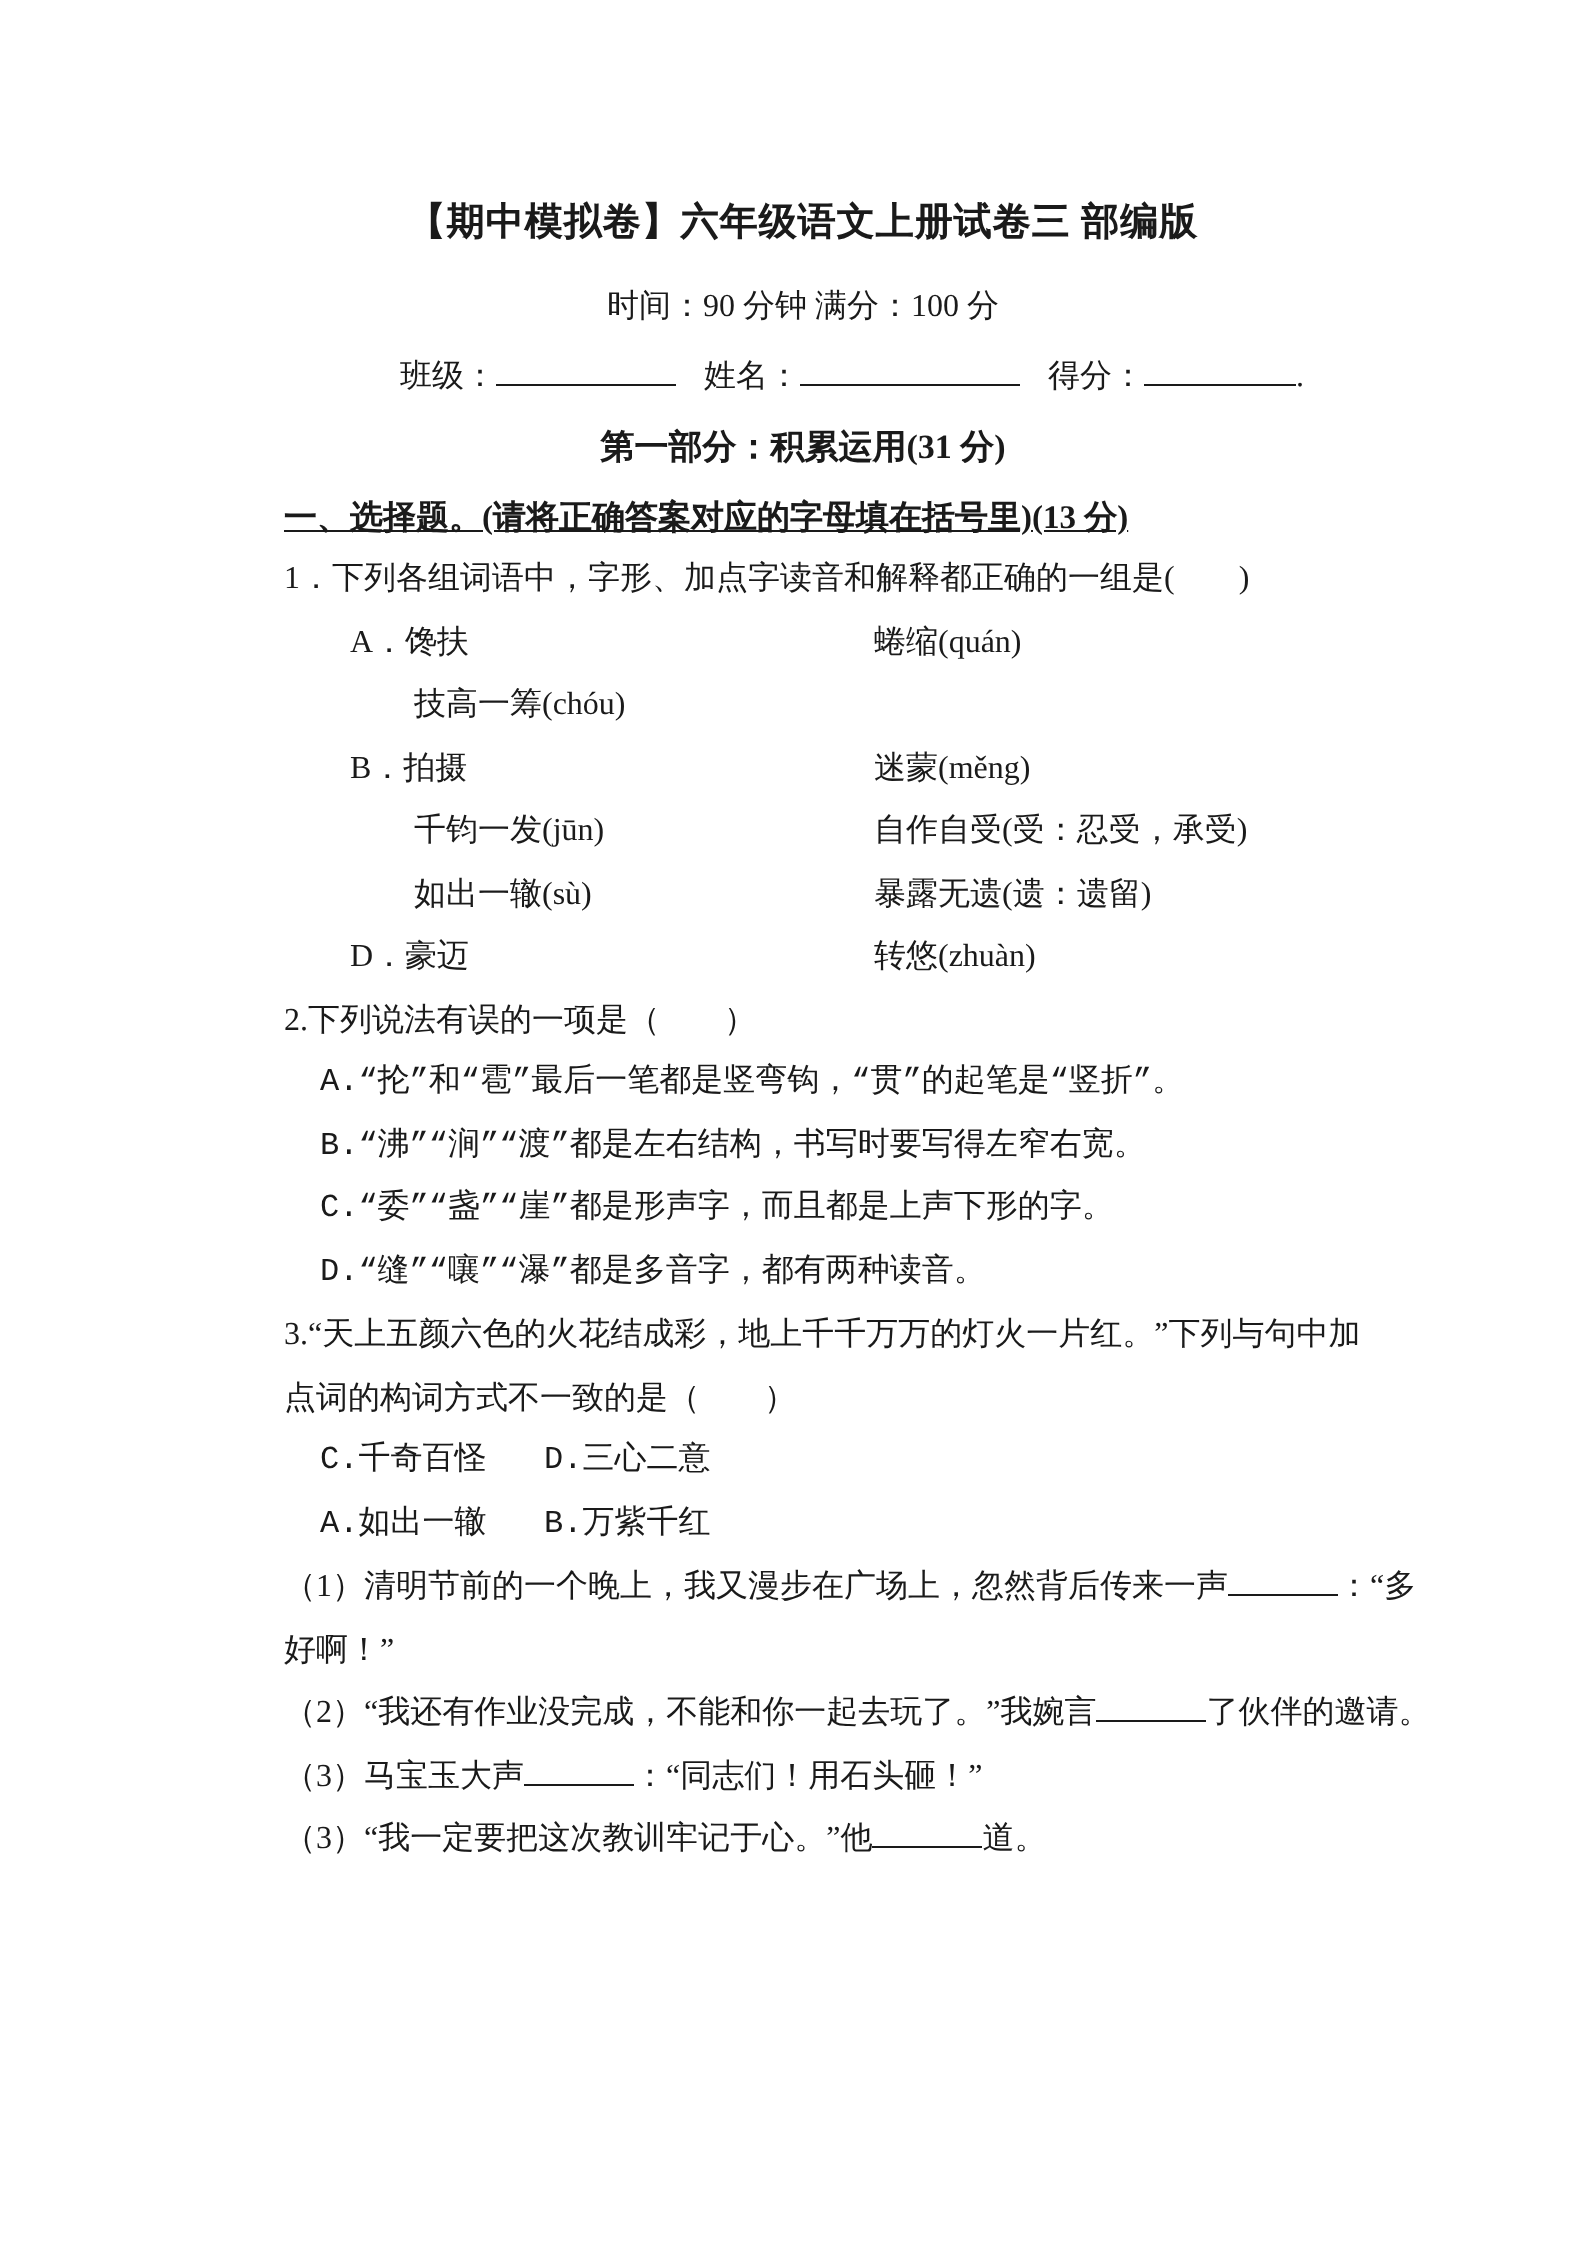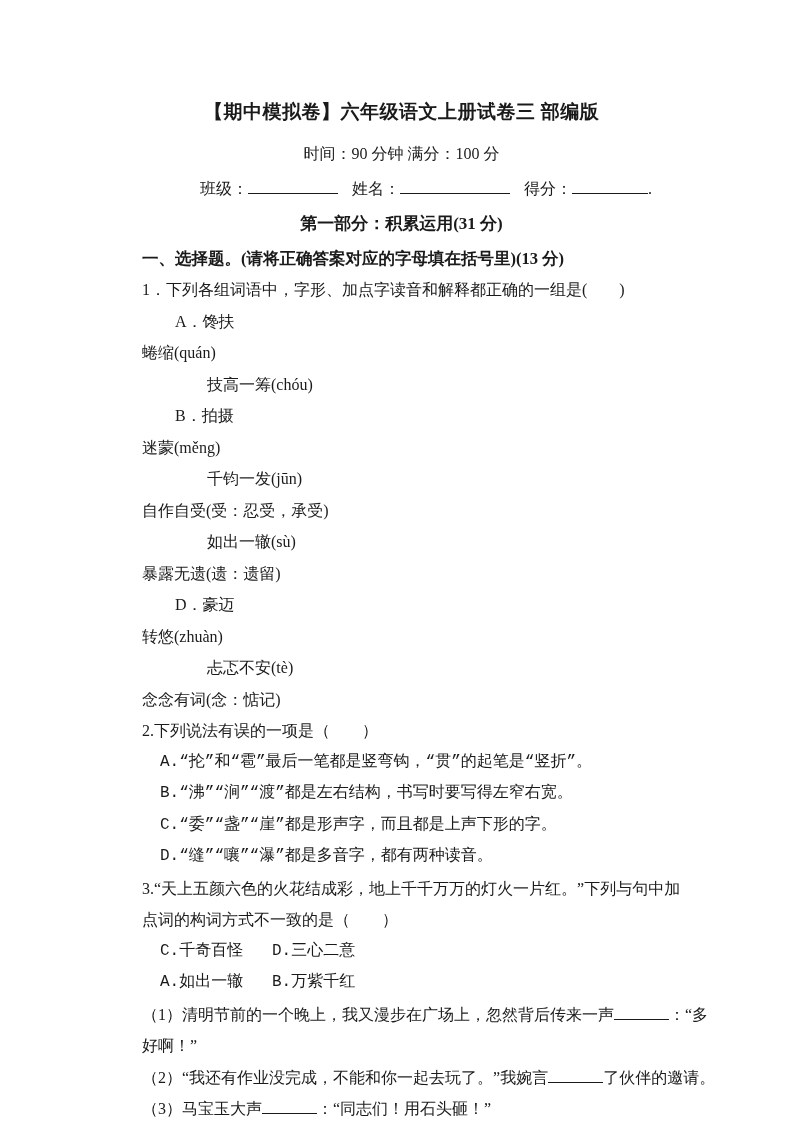--- a/index.html
+++ b/index.html
@@ -6,23 +6,23 @@
   html, body { background: #ffffff; }
   body { font-family: "Liberation Serif", "DejaVu Serif", serif; color: #1a1a1a; }
   .page {
     width: 736px; height: 1123px; margin: 0 auto; background: #fff;
     padding: 98px 104px 0 113px; overflow: hidden; position: relative;
   }
   .t-title { font-size: 19px; font-weight: bold; text-align: center; line-height: 28px; letter-spacing: .5px; }
   .t-meta  { font-size: 16px; text-align: center; line-height: 24px; margin-top: 16px; }
   .fields  { font-size: 16px; line-height: 26px; margin-top: 10px; padding-left: 58px; white-space: nowrap; }
   .sec     { font-size: 17px; font-weight: bold; text-align: center; line-height: 28px; margin-top: 8px; }
-  .part    { font-size: 16.5px; font-weight: bold; line-height: 30px; margin-top: 6px; }
+  .part    { font-size: 16.5px; font-weight: bold; line-height: 30px; margin-top: 6px; text-decoration: underline; }
   .line    { font-size: 16px; line-height: 31.5px; white-space: nowrap; }
-  .q1row   { display: flex; flex-direction: column; }
+  .q1row   { display: flex; }
   .q1row .c1 { width: 295px; flex: none; padding-left: 33px; }
   .q1row.sub .c1 { padding-left: 65px; }
   .q1row .c2 { flex: 1; }
   .ind     { padding-left: 18px; font-family: Liberation Mono, monospace; }
   .o1      { display: inline-block; width: 112px; }
   .blank   { display: inline-block; border-bottom: 1px solid #1a1a1a; height: 14px; vertical-align: baseline; }
   .b55 { width: 55px; } .b90 { width: 90px; } .b110 { width: 110px; } .b76 { width: 76px; }
   .gap { display: inline-block; width: 14px; }
 </style>
 </head>
@@ -60,24 +60,20 @@
       <span class="c2">自作自受(受：忍受，承受)</span>
   </div>
   <div class="line q1row sub">
     <span class="c1">如出一辙(sù)</span>
       <span class="c2">暴露无遗(遗：遗留)</span>
   </div>
   <div class="line q1row">
     <span class="c1">D．豪迈</span>
       <span class="c2">转悠(zhuàn)</span>
   </div>
-  <div class="line q1row sub">
-    <span class="c1">忐忑不安(tè)</span>
-      <span class="c2">念念有词(念：惦记)</span>
-  </div>
 
   <div class="line">2.下列说法有误的一项是（　　）</div>
   <div class="line ind">A.“抡”和“雹”最后一笔都是竖弯钩，“贯”的起笔是“竖折”。</div>
   <div class="line ind">B.“沸”“涧”“渡”都是左右结构，书写时要写得左窄右宽。</div>
   <div class="line ind">C.“委”“盏”“崖”都是形声字，而且都是上声下形的字。</div>
   <div class="line ind">D.“缝”“嚷”“瀑”都是多音字，都有两种读音。</div>
 
   <div class="line">3.“天上五颜六色的火花结成彩，地上千千万万的灯火一片红。”下列与句中加</div>
   <div class="line">点词的构词方式不一致的是（　　）</div>
   <div class="line ind">

